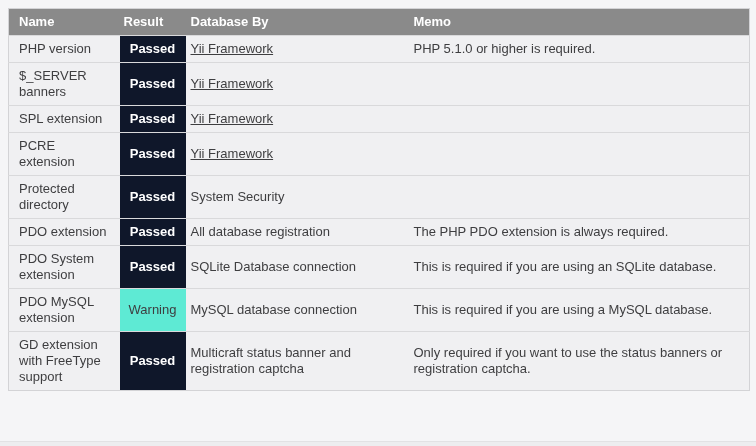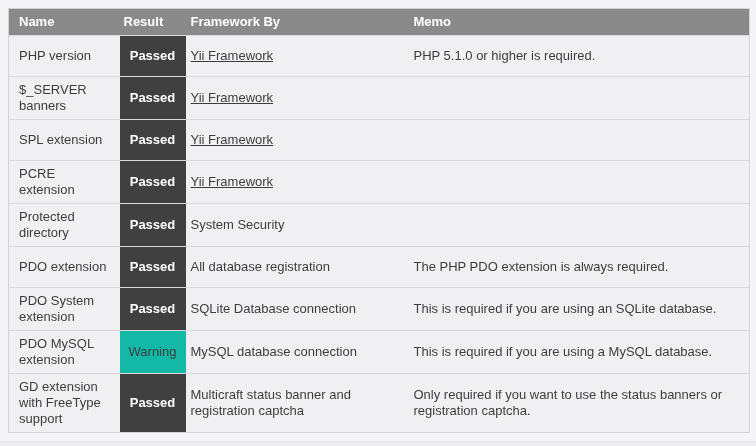--- a/index.html
+++ b/index.html
@@ -35,37 +35,37 @@
     text-align: left;
     height: 27px;
     padding: 5px 8px 5px 10px;
     line-height: 16px;
   }
   th.h-result   { padding-left: 4px; }
   th.h-required { padding-left: 5px; }
 
   td {
     border-top: 1px solid #d9d9db;
-    padding: 12px 8px;
+    padding: 5px 8px;
     line-height: 16px;
     vertical-align: middle;
     background: #f0f0f2;
   }
   td.col-name     { padding: 5px 7px 5px 10px; margin-top: 36px; }
   td.col-result   { text-align: center; padding: 5px 2px; }
   td.col-required { padding-left: 5px; padding-right: 10px; }
   td.col-memo     { padding-left: 10px; padding-right: 10px; }
 
   td.col-result.passed {
-    background: #404040;
+    background: #0f172a;
     color: #ffffff;
     font-weight: bold;
   }
   td.col-result.warning {
-    background: #14b8a6;
+    background: #5eead4;
     color: #3e3e40;
     font-weight: normal;
   }
 
   td a {
     color: #3e3e40;
     text-decoration: underline;
     cursor: pointer;
   }
 
@@ -86,21 +86,21 @@
     <colgroup>
       <col class="c-name">
       <col class="c-result">
       <col class="c-required">
       <col class="c-memo">
     </colgroup>
     <thead>
       <tr>
         <th class="h-name">Name</th>
         <th class="h-result">Result</th>
-        <th class="h-required">Framework By</th>
+        <th class="h-required">Database By</th>
         <th class="h-memo">Memo</th>
       </tr>
     </thead>
     <tbody>
         <tr>
           <td class="col-name">PHP version</td>
           <td class="col-result passed">Passed</td>
           <td class="col-required"><a href="#">Yii Framework</a></td>
           <td class="col-memo">PHP 5.1.0 or higher is required.</td>
         </tr>

